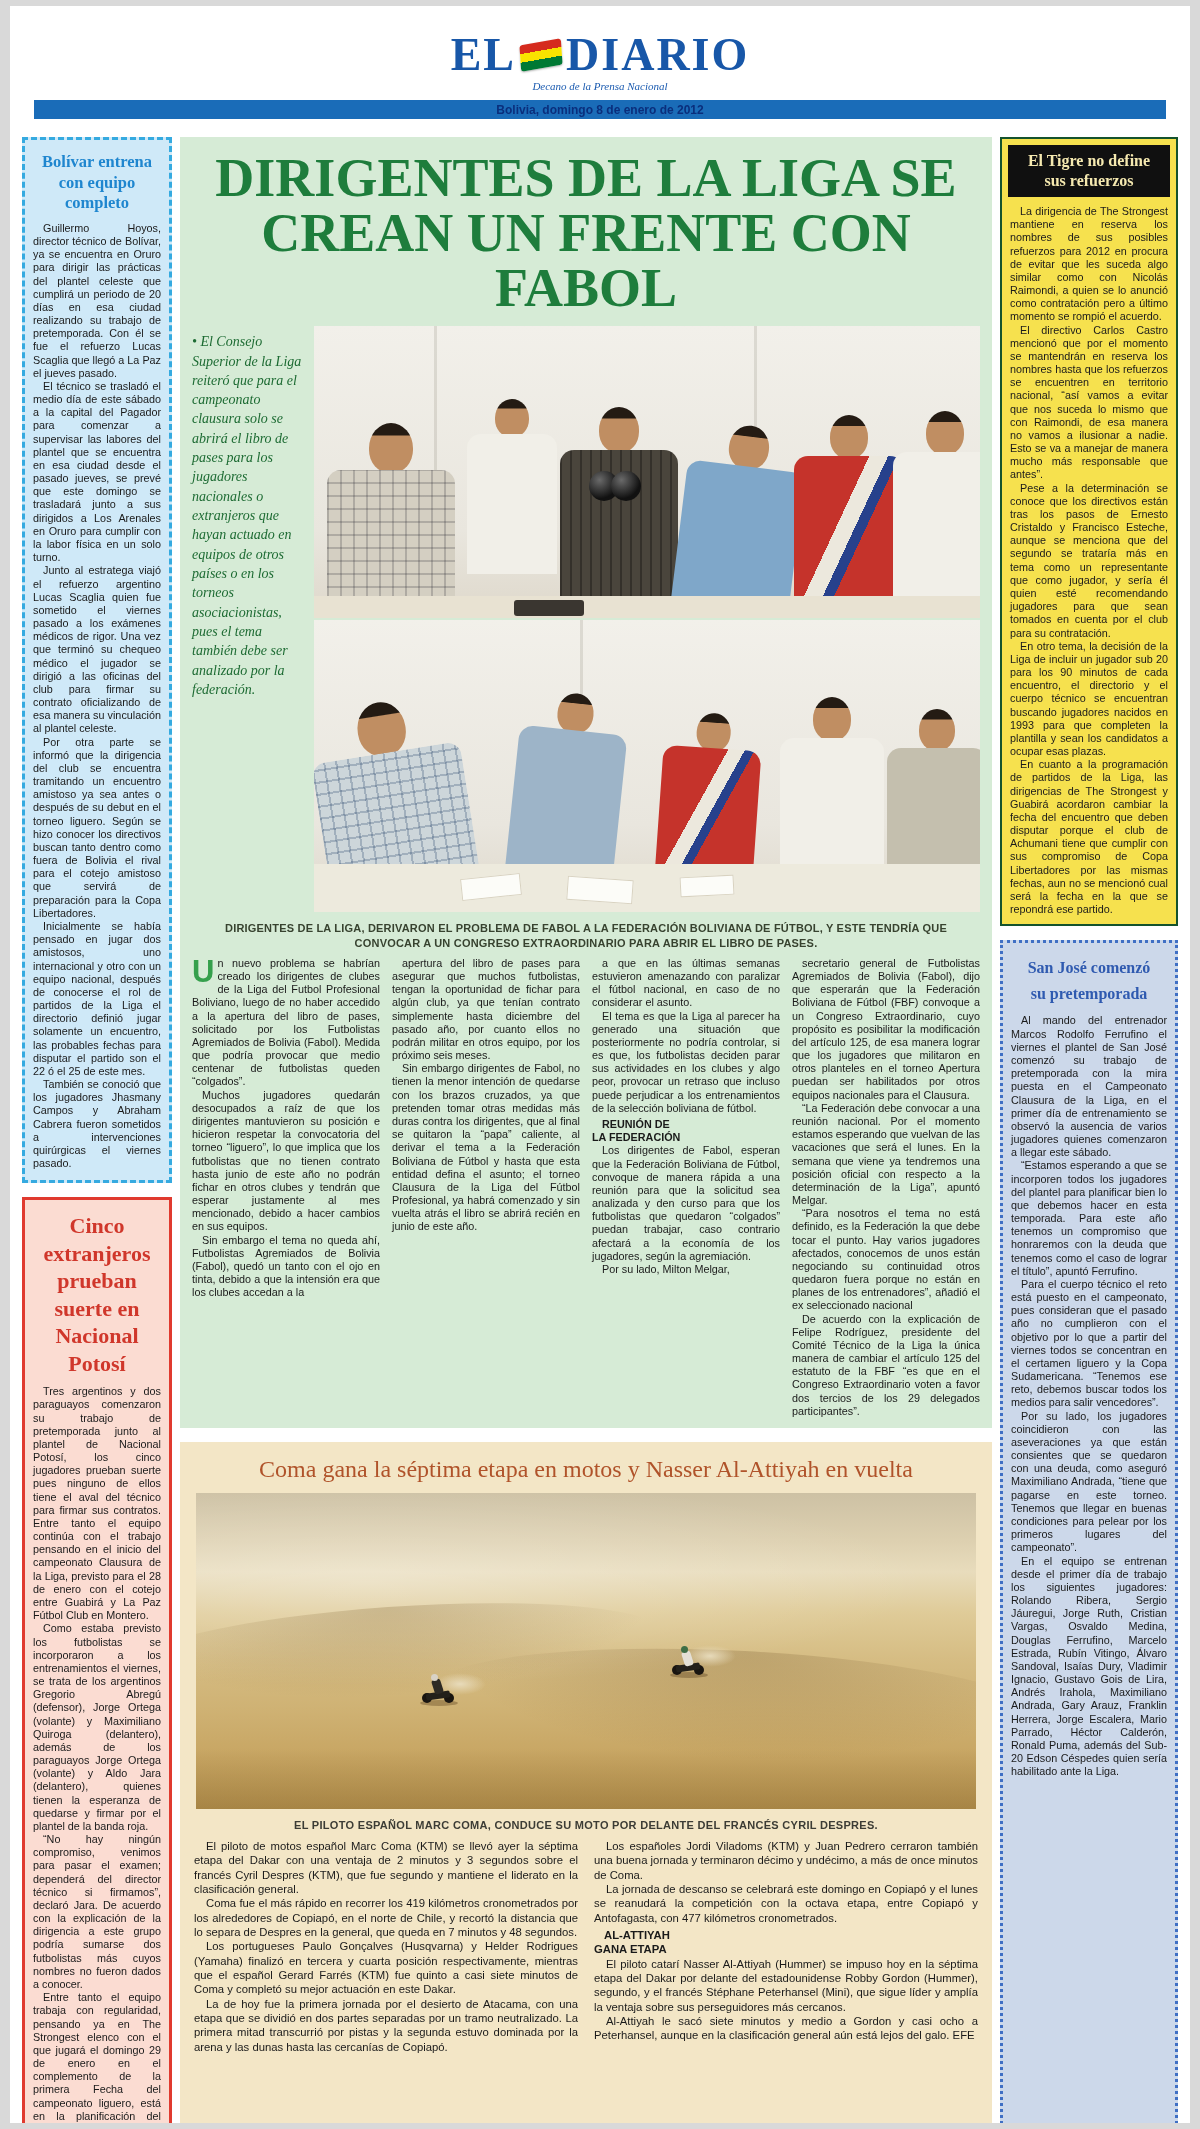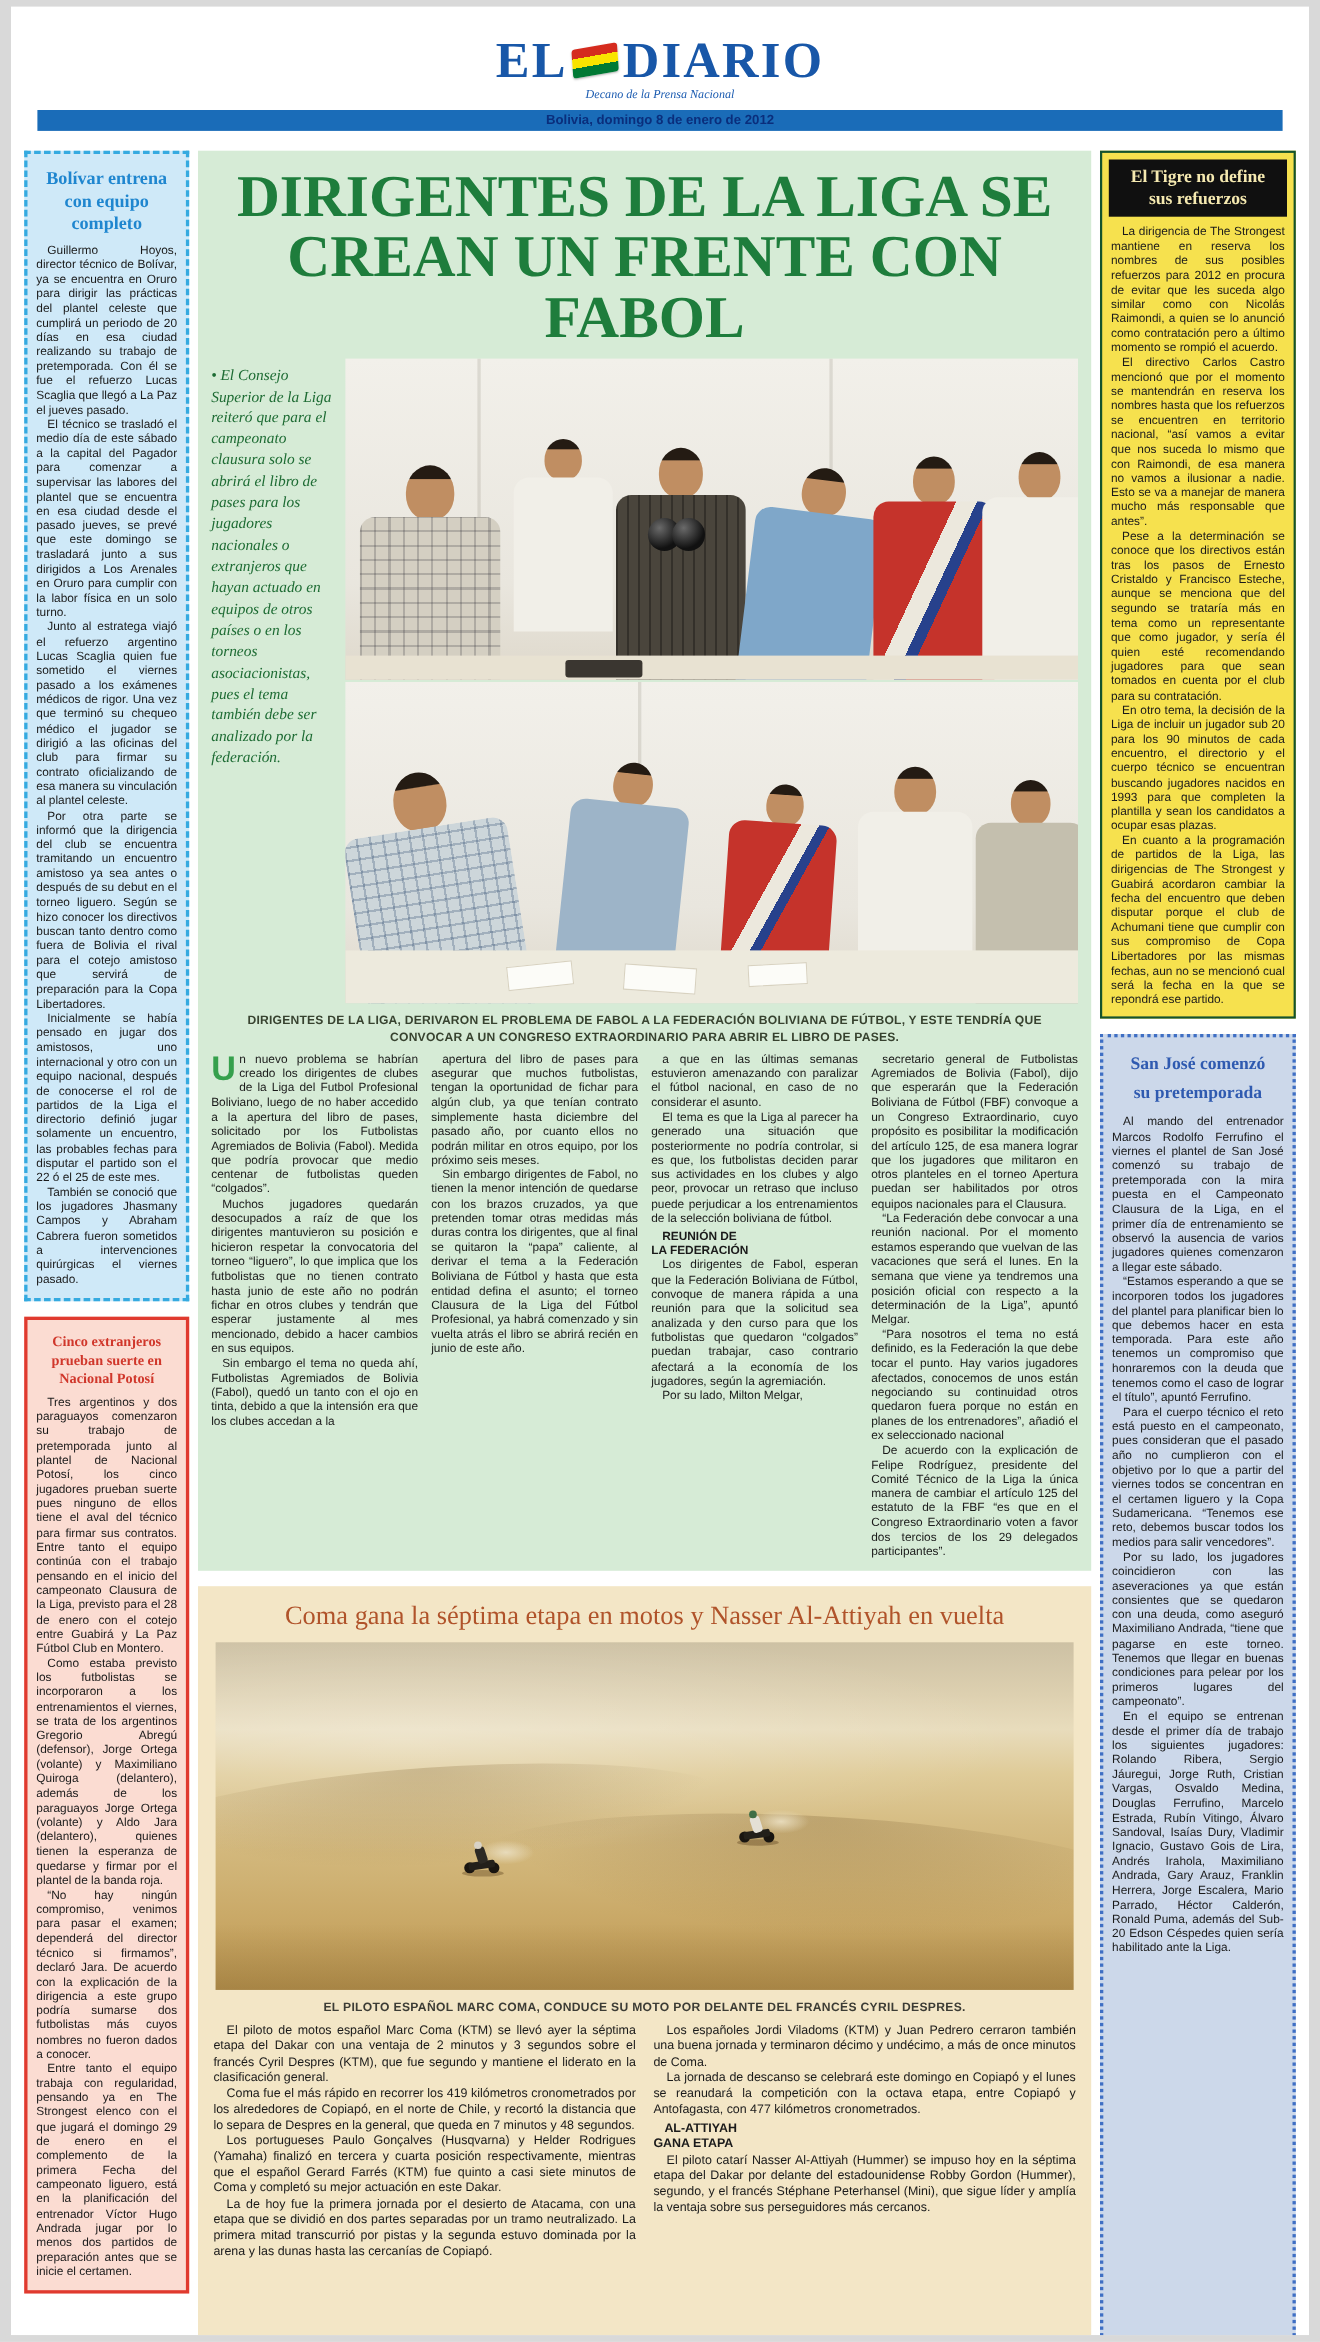--- a/index.html
+++ b/index.html
@@ -20,21 +20,21 @@
   .col-center{width:812px;flex:none;}
   .col-right{width:178px;flex:none;}
   
   .box-body{font-size:10.8px;line-height:1.22;text-align:justify;}
   .box-body p{margin:0;text-indent:10px;}
   .boxtitle{font-family:"Liberation Serif",serif;font-weight:bold;text-align:center;white-space:pre-line;line-height:1.25;margin:2px 0 8px;}
   
   .box-blue{border:3px dashed #35aae0;background:#cfe9f8;padding:10px 8px;min-height:1012px;overflow:hidden;box-sizing:border-box;}
   .box-blue .boxtitle{color:#1f86cf;font-size:16.5px;}
   .box-red{border:3px solid #e03a2f;background:#fbdcd2;padding:10px 8px;margin-top:14px;min-height:884px;overflow:hidden;box-sizing:border-box;}
-  .box-red .boxtitle{color:#d0372b;font-size:13px;text-align:center;}
+  .box-red .boxtitle{color:#d0372b;font-size:22px;text-align:center;}
   
   .box-yellow{border:2px solid #14532d;background:#f6e14e;padding:8px;min-height:700px;overflow:hidden;box-sizing:border-box;}
   .box-yellow .boxtitle{background:#101010;color:#f5e9b0;font-size:16px;padding:6px 2px;margin:-2px -2px 8px;}
   .box-sanjose{border:3px dotted #3f6fc4;background:#ccd8ea;padding:10px 8px;margin-top:14px;min-height:1196px;overflow:hidden;box-sizing:border-box;}
   .box-sanjose .boxtitle{color:#2f5ab0;font-size:16px;line-height:1.6;}
   
   .green{background:#d6ebd6;padding:10px 12px;min-height:1192px;overflow:hidden;box-sizing:border-box;}
   .headline{font-family:"Liberation Serif",serif;font-weight:bold;color:#1e7d3c;font-size:54px;line-height:1.02;text-align:center;margin:4px 0 10px;}
   .lead-row{display:flex;gap:10px;}
   .lead{width:112px;flex:none;font-family:"Liberation Serif",serif;font-style:italic;color:#1d6b33;font-size:14px;line-height:1.38;padding-top:6px;}
@@ -289,20 +289,21 @@
           </div>
           <div class="dcol">
             <div>
                 <p>Los españoles Jordi Viladoms (KTM) y Juan Pedrero cerraron también una buena jornada y terminaron décimo y undécimo, a más de once minutos de Coma.</p>
                 <p>La jornada de descanso se celebrará este domingo en Copiapó y el lunes se reanudará la competición con la octava etapa, entre Copiapó y Antofagasta, con 477 kilómetros cronometrados.</p>
               </div>
             <div class="subhead">AL-ATTIYAH
 GANA ETAPA</div>
             <div>
                 <p>El piloto catarí Nasser Al-Attiyah (Hummer) se impuso hoy en la séptima etapa del Dakar por delante del estadounidense Robby Gordon (Hummer), segundo, y el francés Stéphane Peterhansel (Mini), que sigue líder y amplía la ventaja sobre sus perseguidores más cercanos.</p>
+                <p>Al-Attiyah le sacó siete minutos y medio a Gordon y casi ocho a Peterhansel, aunque en la clasificación general aún está lejos del galo. EFE</p>
               </div>
           </div>
         </div>
       </div>
     </div>
 
     <div class="col-right">
       <div class="box-yellow">
         <div class="boxtitle">El Tigre no define
 sus refuerzos</div>

